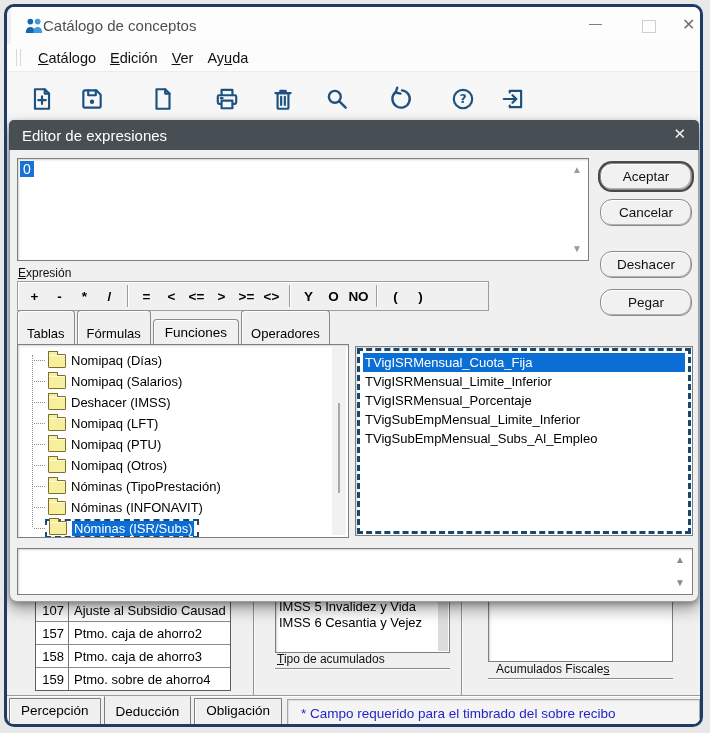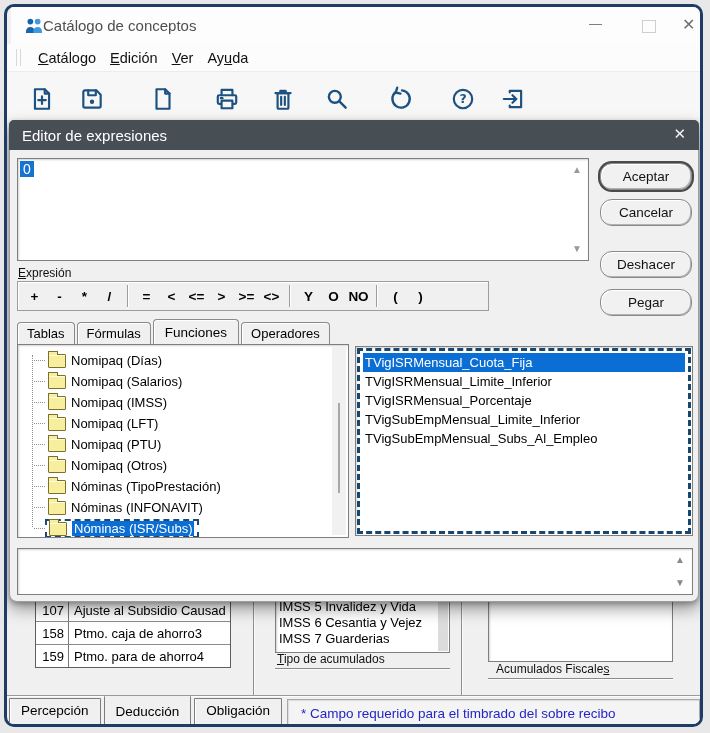--- a/index.html
+++ b/index.html
@@ -32,35 +32,35 @@
   .btn{position:absolute;left:590px;width:90px;height:25px;background:#f1f1f1;border:1px solid #8a8a8a;
        box-shadow:inset 1px 1px 0 #fff,inset -1px -1px 0 #b2b2b2;font-size:13.5px;color:#111;
        display:flex;align-items:center;justify-content:center;border-radius:12px}
   .default-btn{box-shadow:inset 1px 1px 0 #fff,inset -1px -1px 0 #b2b2b2,0 0 0 2px #4a4a4a}
   .lbl{font-size:12px;color:#111}
   .opbar{position:absolute;left:7px;top:160px;width:472px;height:30px;background:#f0f0f0;border:1px solid #9d9d9d;
          box-shadow:inset 1px 1px 0 #fff;display:flex;align-items:center;box-sizing:border-box;padding:0 4px}
   .op{min-width:25px;text-align:center;font-size:13.5px;font-weight:bold;color:#000}
   .op-sep{width:0;height:22px;border-left:1px solid #9d9d9d;border-right:1px solid #fff;margin:0 5px}
   .dtabs{position:absolute;left:7px;top:198px;height:25px;display:flex;align-items:flex-end;font-size:13px}
-  .dtab{padding:3px 9px 3px;background:#f0f0f0;border:1px solid #8a8a8a;border-bottom:none;border-radius:4px 4px 0 0;
+  .dtab{padding:15px 9px 3px;background:#f0f0f0;border:1px solid #8a8a8a;border-bottom:none;border-radius:4px 4px 0 0;
         margin-right:2px;position:relative;box-shadow:inset 1px 1px 0 #fff}
   .dtab.active{padding:5px 11px 4px;z-index:3;font-size:13.5px}
   .tree{position:absolute;left:7px;top:223px;width:332px;height:194px;font-size:13px;color:#000;overflow:hidden}
   .tree-inner{position:absolute;inset:2px 16px 2px 2px;padding-top:3px}
   .tree::after{content:"";position:absolute;top:2px;bottom:2px;right:2px;width:14px;background:#f1f1f1}
   .tree-thumb{position:absolute;right:8px;top:58px;width:2px;height:90px;background:#a8a8a8;z-index:2}
   .tree-vline{position:absolute;left:14px;top:10px;height:172px;border-left:1px dotted #8f8f8f}
   .tree-row{display:flex;align-items:center;height:21px;padding-left:14px;white-space:nowrap;position:relative;z-index:1}
   .tree-row .stub{width:11px;border-top:1px dotted #8f8f8f;margin-right:3px;flex:none}
   .folder{position:relative;width:16px;height:12px;background:#f8ef9e;border:1px solid #7d6f2e;border-radius:1px;
           box-shadow:inset 0 1px 0 #fffbe0;flex:none;margin-right:5px}
   .folder::before{content:"";position:absolute;left:-1px;top:-4px;width:8px;height:3px;background:#f8ef9e;
           border:1px solid #7d6f2e;border-bottom:none;border-radius:1px 1px 0 0}
-  .focus-dash{display:inline-flex;align-items:center;border:2px dashed #1c4a78;padding:0 3px 0 2px;margin-left:-3px}
+  .focus-dash{display:inline-flex;border:2px dashed #1c4a78;padding:0 3px 0 2px;margin-left:-3px}
   .hl{background:#0a6ed4;color:#fff;padding:0 2px}
   .fn-list{position:absolute;left:345px;top:225px;width:338px;height:190px}
   .dash-frame{position:absolute;inset:1px;border:3px dashed #17466e;pointer-events:none;z-index:2}
   .fn-items{position:absolute;inset:6px 7px;font-size:13px;overflow:hidden}
   .fn-row{height:19px;line-height:19px;white-space:nowrap;overflow:hidden;padding-left:2px}
   .fn-row.selected{background:#0a6ed4;color:#fff}
   
   .tbl{position:absolute;left:28px;top:591px;width:194px;background:#fff;border:1px solid #5e5e5e;font-size:13px}
   .tbl-row{display:flex;height:22px;align-items:center;border-top:1px solid #8a8a8a;white-space:nowrap;overflow:hidden}
   .tbl-row:first-child{border-top:none}
@@ -175,35 +175,38 @@
         </svg>
     </span>
   </div>
 
   <div class="tbl">
     <div class="tbl-row">
         <span class="tbl-num">107</span>
         <span class="tbl-desc">Ajuste al Subsidio Causad</span>
       </div>
     <div class="tbl-row">
+        <span class="tbl-num">157</span>
+        <span class="tbl-desc">Ptmo. caja de ahorro2</span>
+      </div>
+    <div class="tbl-row">
         <span class="tbl-num">158</span>
         <span class="tbl-desc">Ptmo. caja de ahorro3</span>
       </div>
     <div class="tbl-row">
         <span class="tbl-num">159</span>
-        <span class="tbl-desc">Ptmo. para de ahorro4</span>
+        <span class="tbl-desc">Ptmo. sobre de ahorro4</span>
       </div>
   </div>
 
   <div class="groove-v" style="left:246px"></div>
 
   <div class="acc-list sunken">
     <div class="acc-row">IMSS 5 Invalidez y Vida</div>
     <div class="acc-row">IMSS 6 Cesantia y Vejez</div>
-    <div class="acc-row">IMSS 7 Guarderias</div>
     <div class="acc-sb"></div>
   </div>
   <div class="abs lbl" style="left:270px;top:645px"><u>T</u><span>ipo de acumulados</span></div>
   <div class="groove-h" style="left:268px;top:661px;width:175px"></div>
 
   <div class="groove-v" style="left:454px"></div>
 
   <div class="abs sunken" style="left:481px;top:591px;width:185px;height:64px"></div>
   <div class="abs lbl" style="left:489px;top:655px"><span>Acumulados Fiscale</span><u>s</u></div>
   <div class="groove-h" style="left:481px;top:671px;width:185px"></div>
@@ -275,21 +278,21 @@
             <span>Nomipaq (Días)</span>
           </div>
         <div class="tree-row">
             <span class="stub"></span>
             <span class="folder"></span>
             <span>Nomipaq (Salarios)</span>
           </div>
         <div class="tree-row">
             <span class="stub"></span>
             <span class="folder"></span>
-            <span>Nomipaq (IMSS)</span>
+            <span>Deshacer (IMSS)</span>
           </div>
         <div class="tree-row">
             <span class="stub"></span>
             <span class="folder"></span>
             <span>Nomipaq (LFT)</span>
           </div>
         <div class="tree-row">
             <span class="stub"></span>
             <span class="folder"></span>
             <span>Nomipaq (PTU)</span>

